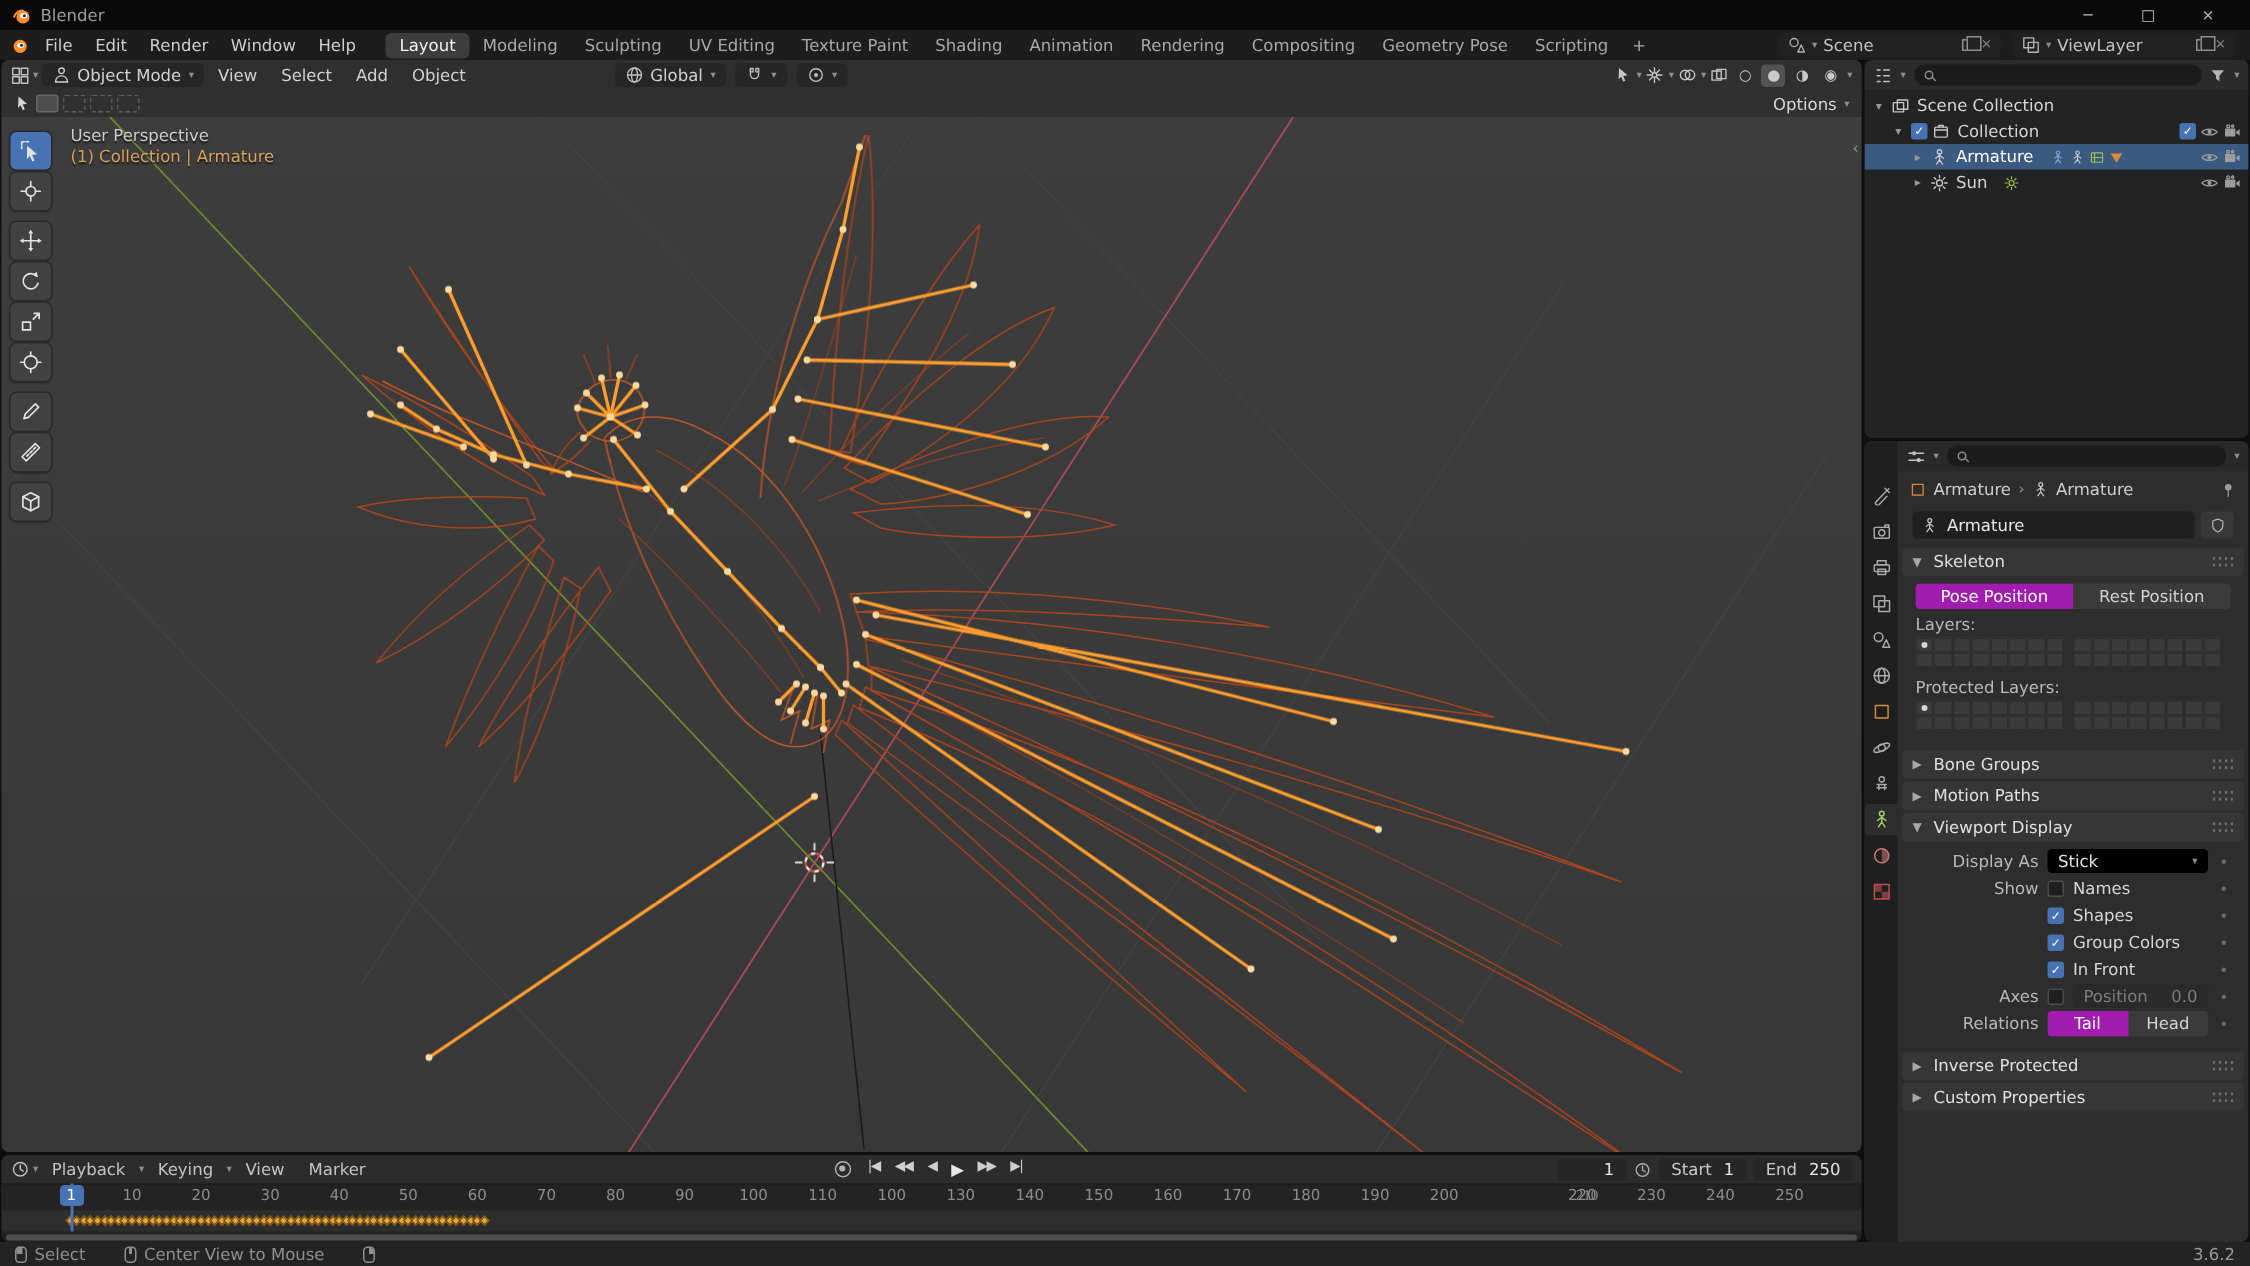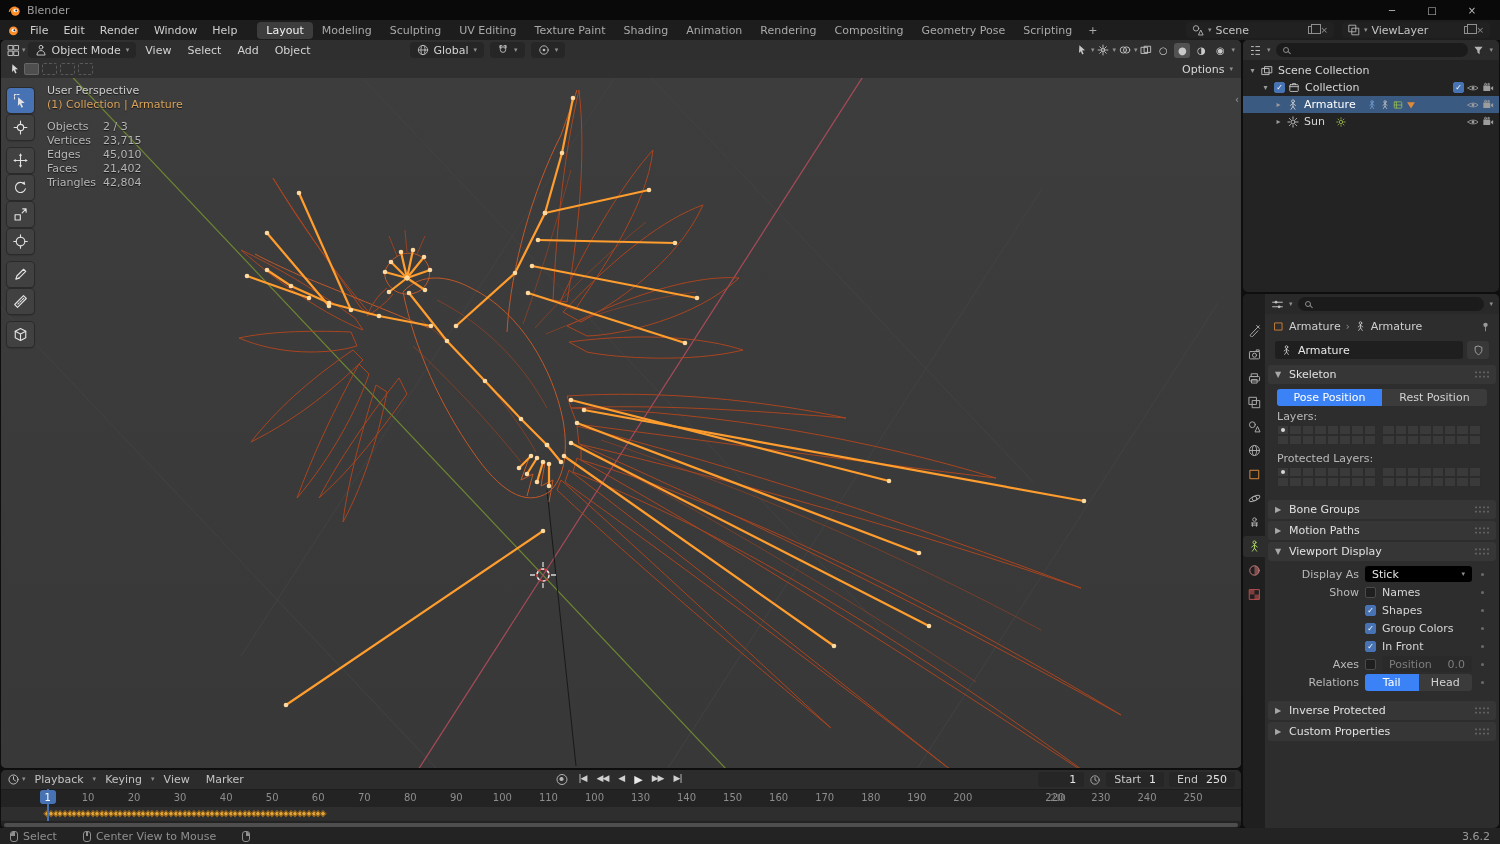--- a/index.html
+++ b/index.html
@@ -120,21 +120,21 @@
 .pbody{padding:4px 9px 8px}
 .prow{display:flex;align-items:center;height:18px;gap:6px}
 .plab{width:82px;text-align:right;color:#b9b9b9;flex:0 0 auto;white-space:nowrap}
 .pval{flex:1;display:flex;align-items:center;gap:6px;min-width:0}
 .pdot{width:9px;display:flex;justify-content:center;flex:0 0 auto}
 .pdot::after{content:'';width:3px;height:3px;border-radius:50%;background:#6b6b6b}
 .dd{flex:1;height:16px;background:#000000;border-radius:3px;display:flex;align-items:center;padding:0 7px;color:#e4e4e4}
 .dd .chev{margin-left:auto}
 .seg{flex:1;display:flex;height:17px;border-radius:3px;overflow:hidden;background:#3b3b3b}
 .seg span{flex:1;display:flex;align-items:center;justify-content:center;color:#d2d2d2}
-.seg span.on{background:#3b82f6;color:#fff}
+.seg span.on{background:#a21caf;color:#fff}
 .slider{flex:1;height:16px;background:#2a2a2a;border-radius:3px;display:flex;align-items:center;padding:0 7px;color:#7d7d7d}
 .slider .sv{margin-left:auto}
 .llabel{color:#b9b9b9;padding:4px 0 2px}
 .lgrid{display:flex;gap:6px;padding:0 0 3px}
 .lblock{display:flex;flex-direction:column}
 .lrow{display:flex}
 .lcell{width:12.4px;height:10px;background:#3a3a3a;box-shadow:inset 0 0 0 1px #2c2c2c;position:relative}
 .lcell.on::after{content:'';position:absolute;left:4.2px;top:3px;width:4px;height:4px;border-radius:50%;background:#d6d6d6}
 .cbl{color:#d6d6d6}
 
@@ -598,32 +598,20 @@
                   <path d="M8 1.6l5.6 2.9v7L8 14.4l-5.6-2.9v-7z"></path>
                   <path d="M2.4 4.5L8 7.4l5.6-2.9M8 7.4v7"></path>
                 </svg>
               </span>
             </div>
           </div>
 
         <div id="vp-stats">
           <div id="vp-persp">User Perspective</div>
           <div id="vp-context">(1) Collection | Armature</div>
-          <div id="stats-table">
-              <span>Objects</span>
-              <span>2 / 3</span>
-              <span>Vertices</span>
-              <span>23,715</span>
-              <span>Edges</span>
-              <span>45,010</span>
-              <span>Faces</span>
-              <span>21,402</span>
-              <span>Triangles</span>
-              <span>42,804</span>
-            </div>
         </div>
         <span id="vp-collapse">‹</span>
       </div>
     </div>
 
     <div id="timeline" class="editor">
       <div id="tl-header">
         <span class="icw" id="tl-ed-ic">
             <span class="icw" style="color: rgb(192, 192, 192);">
               <svg width="13" height="13" viewBox="0 0 16 16" fill="none" stroke="currentColor" stroke-width="1.2" stroke-linecap="round" stroke-linejoin="round">

